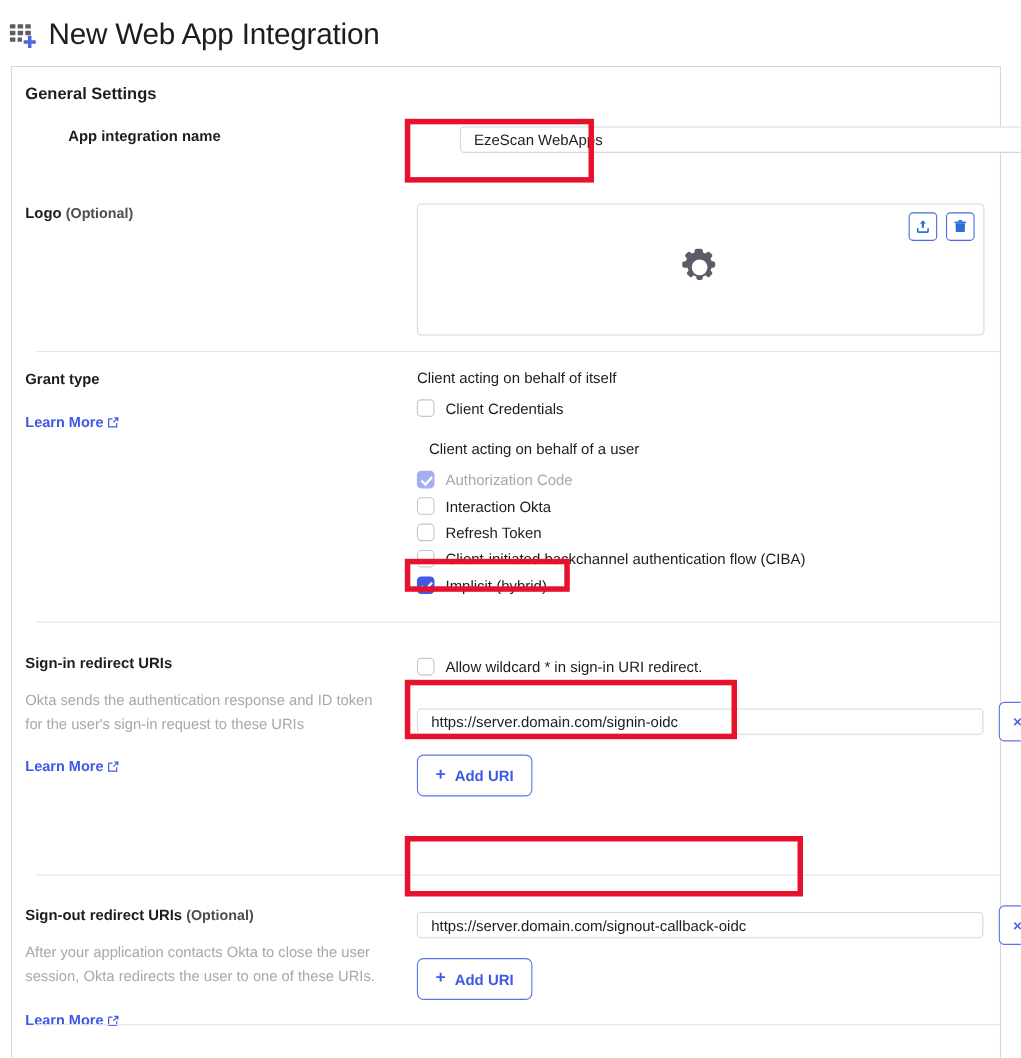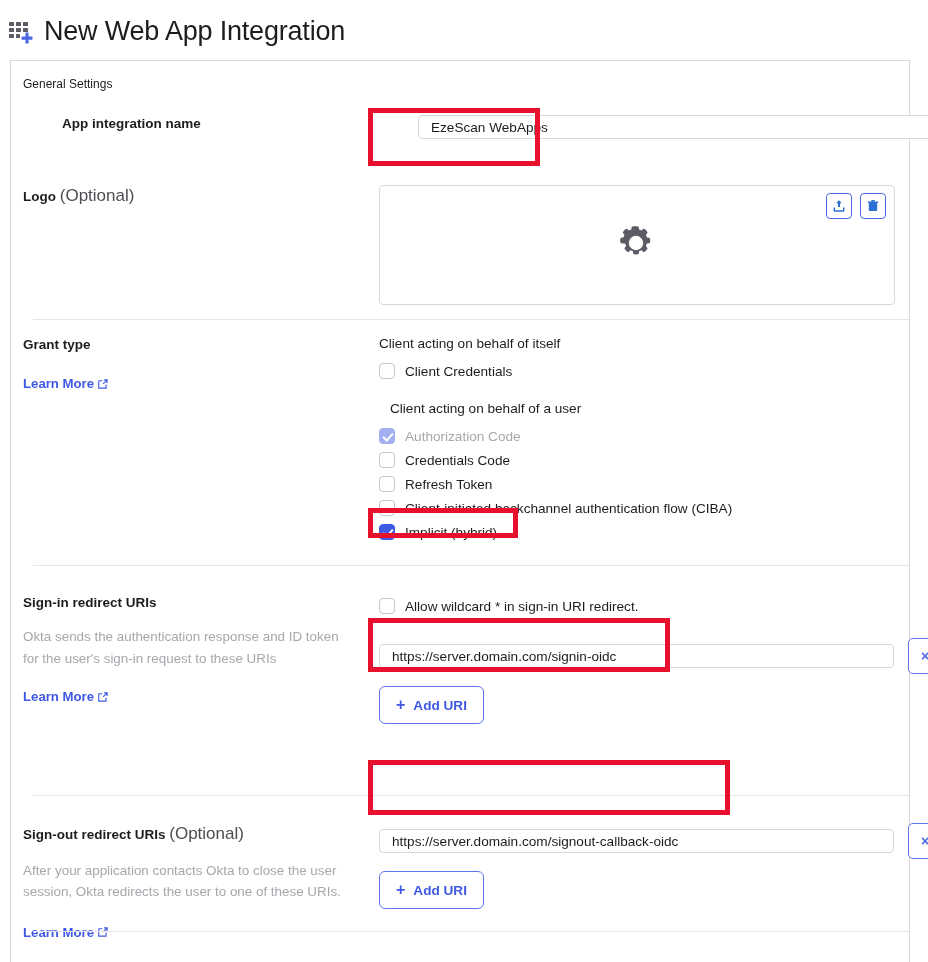--- a/index.html
+++ b/index.html
@@ -42,22 +42,22 @@
   .card {
     position: absolute;
     left: 10px; top: 60px;
     width: 900px;
     height: 902px;
     border: 1px solid #d7d7dc;
     border-bottom: none;
     background: #fff;
   }
   .card-title {
-    font-size: 12px;
-    font-weight: normal;
+    font-size: 15px;
+    font-weight: bold;
     color: #1d1d21;
     padding: 16px 0 0 12px;
   }
 
   
   .row {
     display: flex;
     position: absolute;
     left: 12px;
     width: 886px;
@@ -70,23 +70,23 @@
   .field-col {
     flex: 1 1 auto;
   }
   .lbl {
     font-size: 13.5px;
     font-weight: bold;
     color: #1d1d21;
     line-height: 1.35;
   }
   .lbl .optional {
-    font-weight: normal;
+    font-weight: bold;
     color: #4d4d53;
-    font-size: 17px;
+    font-size: 13px;
   }
   .helper {
     font-size: 13.4px;
     color: #a7a7ad;
     line-height: 21.5px;
     margin-top: 14px;
     max-width: 330px;
   }
   .learn-more {
     display: inline-flex;
@@ -344,21 +344,21 @@
       </div>
 
       <div class="grp-title" style="margin-top:18px;margin-left:11px;">Client acting on behalf of a user</div>
 
       <div class="cb-row">
         <span class="cb checked disabled"></span>
         <span class="cb-label disabled">Authorization Code</span>
       </div>
       <div class="cb-row">
         <span class="cb"></span>
-        <span class="cb-label">Credentials Code</span>
+        <span class="cb-label">Interaction Okta</span>
       </div>
       <div class="cb-row">
         <span class="cb"></span>
         <span class="cb-label">Refresh Token</span>
       </div>
       <div class="cb-row">
         <span class="cb"></span>
         <span class="cb-label">Client-initiated backchannel authentication flow (CIBA)</span>
       </div>
       <div class="cb-row">

